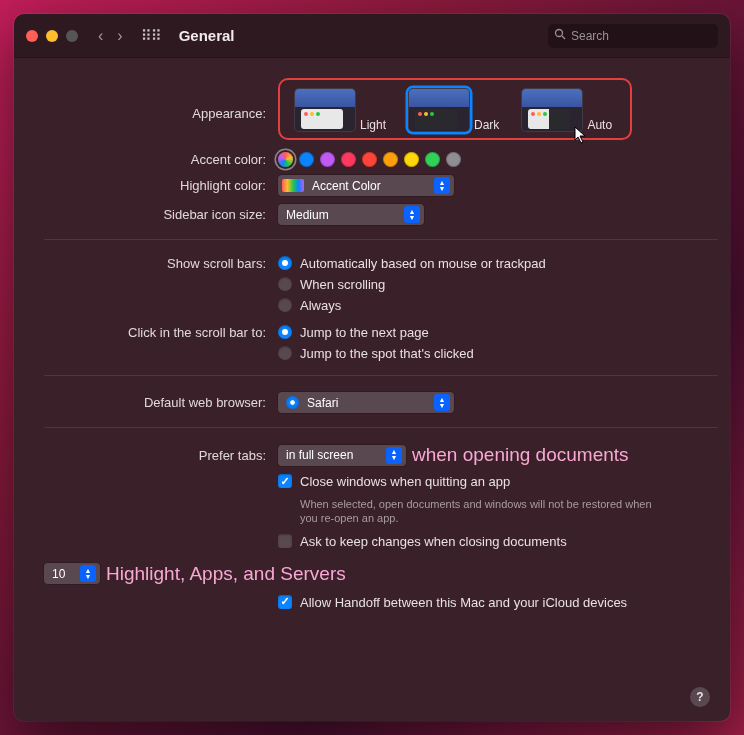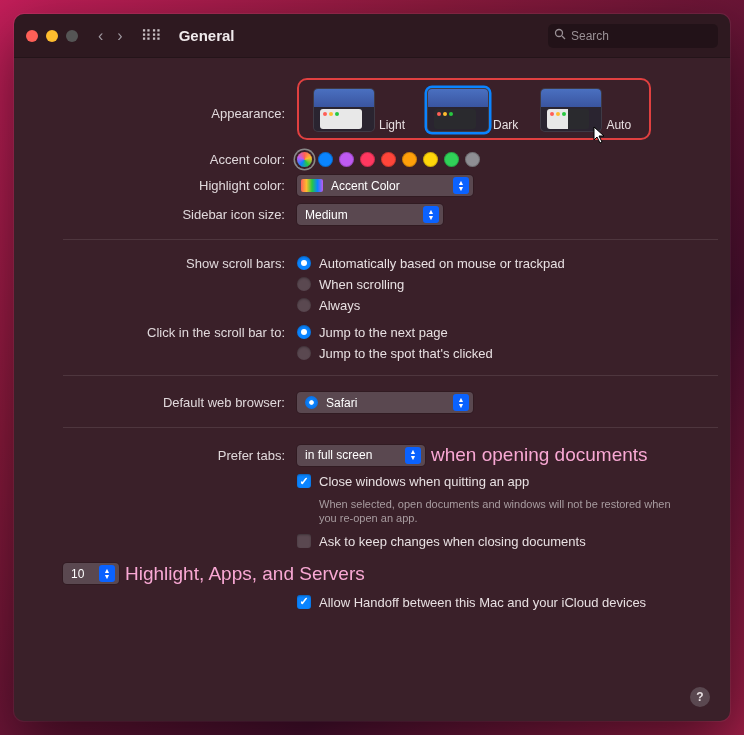--- a/index.html
+++ b/index.html
@@ -44,21 +44,21 @@
       border-radius: 5px;
       display: flex; align-items: center;
       padding: 0 6px; gap: 5px;
       color: #9a9095;
     }
     .search input {
       flex:1; background: transparent; border: none; outline: none;
       color: #e8e0e2; font-size: 12px;
     }
     .search input::placeholder { color: #9a9095; }
-    .content { flex: 1; padding: 20px 12px 16px 30px; overflow-y: auto; position: relative; margin-left: 19px;}
+    .content { flex: 1; padding: 20px 12px 16px 30px; overflow-y: auto; position: relative;}
     .row { display: flex; align-items: center; margin-bottom: 8px; }
     .row.start { align-items: flex-start; }
     .label { width: 234px; text-align: right; padding-right: 12px; color: #e0d8db; font-size: 13px; }
     .value { flex: 1; display: flex; align-items: center; gap: 6px; flex-wrap: wrap;}
     .value.col { flex-direction: column; align-items: flex-start; gap: 6px;}
 
     .appearance-box {
       border: 2px solid #e04040; border-radius: 10px;
       padding: 8px 18px 6px 14px;
       display: flex; gap: 22px;

